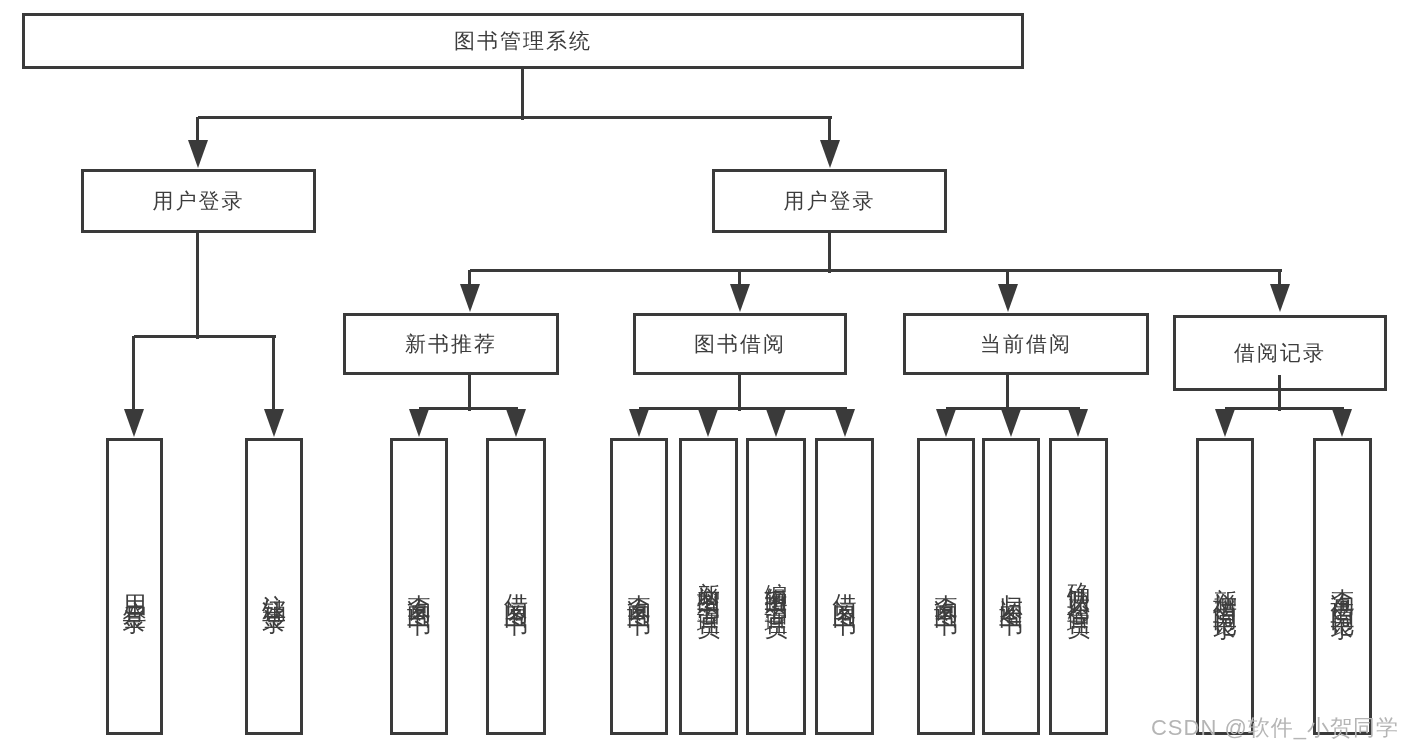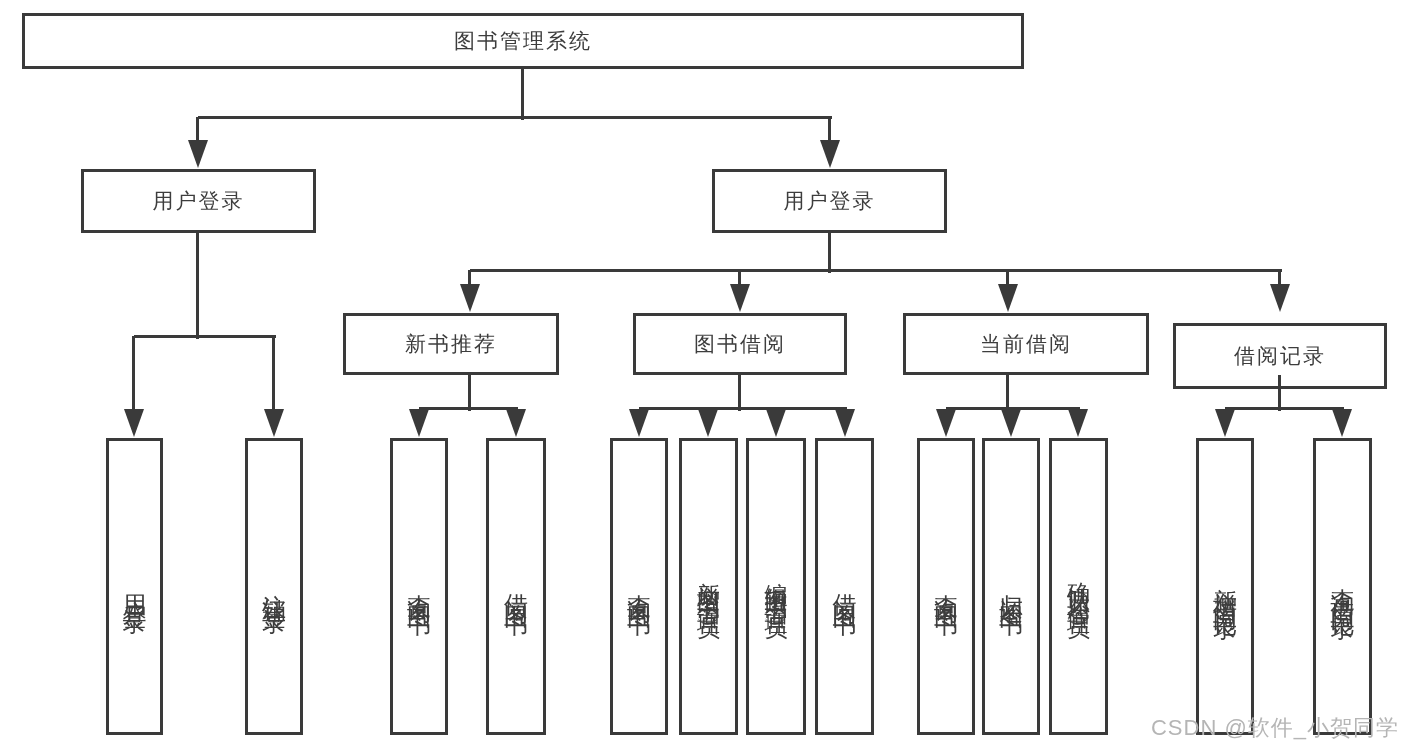--- a/index.html
+++ b/index.html
@@ -86,21 +86,21 @@
   </div>
     <div class="node" style="left: 343px; top: 313px; width: 216px; height: 62px;">
     <span class="label">新书推荐</span>
   </div>
     <div class="node" style="left: 633px; top: 313px; width: 214px; height: 62px;">
     <span class="label">图书借阅</span>
   </div>
     <div class="node" style="left: 903px; top: 313px; width: 246px; height: 62px;">
     <span class="label">当前借阅</span>
   </div>
-    <div class="node" style="left: 1173px; top: 323px; width: 214px; height: 66px;">
+    <div class="node" style="left: 1173px; top: 315px; width: 214px; height: 76px;">
     <span class="label">借阅记录</span>
   </div>
     <div class="node vertical" style="left: 106px; top: 438px; width: 57px; height: 297px;">
     <span class="label">用户登录</span>
   </div>
     <div class="node vertical" style="left: 245px; top: 438px; width: 58px; height: 297px;">
     <span class="label">注销登录</span>
   </div>
     <div class="node vertical" style="left: 390px; top: 438px; width: 58px; height: 297px;">
     <span class="label">查询图书</span>

